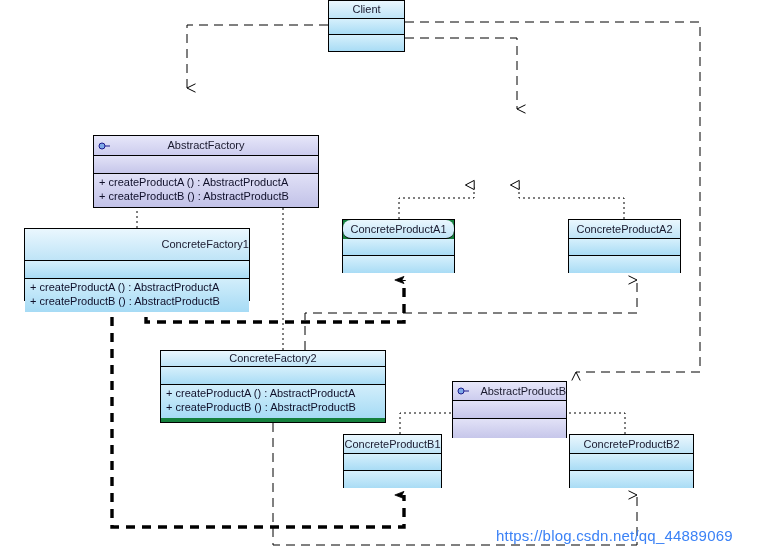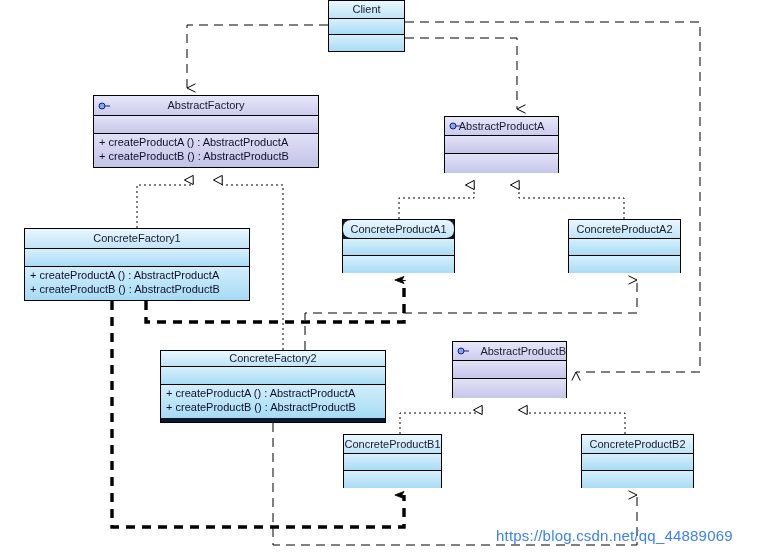--- a/index.html
+++ b/index.html
@@ -3,38 +3,38 @@
 <meta charset="utf-8">
 <style>
   html,body{margin:0;padding:0;background:#ffffff;}
   body{width:757px;height:556px;position:relative;overflow:hidden;
        font-family:"Liberation Sans","DejaVu Sans",sans-serif;}
 
   #canvas{position:absolute;left:0;top:0;width:757px;height:556px;}
   svg.edges{position:absolute;left:0;top:0;width:757px;height:556px;}
 
   .uml{position:absolute;border:1px solid #000000;box-sizing:border-box;
-       background:#0f172a;}
+       background:#15803d;}
   .uml .row{box-sizing:border-box;width:100%;position:relative;}
   .uml .title{border-bottom:1px solid #000000;text-align:center;
               font-size:11px;color:#1a1a2e;line-height:1;
               display:flex;align-items:center;justify-content:center;}
   .uml .mid{border-bottom:1px solid #000000;}
   .uml .ops{padding:1px 0 0 0;}
   .uml .op{font-size:11px;color:#10102a;padding:0 16px 0 5px;line-height:14px;
            white-space:nowrap;}
 
   
   .cls-concrete .title{background:linear-gradient(to bottom,#eaf7fe 0%,#bfe4f7 100%);}
   .cls-concrete .mid{background:linear-gradient(to bottom,#d6f0fc 0%,#a9dcf5 100%);}
   .cls-concrete .ops{background:linear-gradient(to bottom,#d2eefb 0%,#a6dbf5 100%);}
   .cls-concrete .blank{background:linear-gradient(to bottom,#d6f0fc 0%,#a9dcf5 100%);}
 
   
-  .cls-interface{background:#bef264;}
+  .cls-interface{background:#bef264;margin-top:40px;}
   .cls-interface .title{background:linear-gradient(to bottom,#e7e7f9 0%,#ccccee 100%);}
   .cls-interface .mid{background:linear-gradient(to bottom,#e2e2f7 0%,#c6c6ea 100%);}
   .cls-interface .ops{background:linear-gradient(to bottom,#e0e0f6 0%,#c2c2e8 100%);}
   .cls-interface .blank{background:linear-gradient(to bottom,#e2e2f7 0%,#c6c6ea 100%);}
 
   .ifc-icon{position:absolute;left:4px;top:50%;transform:translateY(-50%);
             width:12px;height:9px;}
 
   .title-text{pointer-events:none;}
 
@@ -131,34 +131,23 @@
       </svg>
       <span class="title-text">AbstractFactory</span>
     </div>
     <div class="row mid blank" style="height:18px;"></div>
     <div class="row ops" style="height:33px;">
       <div class="op">+  createProductA () : AbstractProductA</div>
       <div class="op">+  createProductB () : AbstractProductB</div>
     </div>
   </div>
 
-  <div class="uml cls-interface" style="left:444px;top:116px;width:115px;height:57px;">
-    <div class="row title" style="height:19px;">
-      <svg class="ifc-icon" viewBox="0 0 12 9">
-        <circle cx="4" cy="4.5" r="3" fill="#7ea9e8" stroke="#1a1a8c" stroke-width="1"></circle>
-        <line x1="7" y1="4.5" x2="12" y2="4.5" stroke="#1a1a8c" stroke-width="1"></line>
-      </svg>
-      <span class="title-text">AbstractProductA</span>
-    </div>
-    <div class="row mid blank" style="height:18px;"></div>
-    <div class="row ops blank" style="height:19px;"></div>
-  </div>
 
   <div class="uml cls-concrete" style="left:24px;top:228px;width:226px;height:73px;">
-    <div class="row title" style="height:20px;">
+    <div class="row title" style="height:32px;justify-content:flex-end;">
       <span class="title-text">ConcreteFactory1</span>
     </div>
     <div class="row mid blank" style="height:18px;"></div>
     <div class="row ops" style="height:33px;">
       <div class="op">+  createProductA () : AbstractProductA</div>
       <div class="op">+  createProductB () : AbstractProductB</div>
     </div>
   </div>
 
   <div class="uml cls-concrete" style="left:342px;top:219px;width:113px;height:54px;">
@@ -201,21 +190,21 @@
   </div>
 
   <div class="uml cls-concrete" style="left:343px;top:434px;width:99px;height:54px;">
     <div class="row title" style="height:19px;">
       <span class="title-text">ConcreteProductB1</span>
     </div>
     <div class="row mid blank" style="height:17px;"></div>
     <div class="row ops blank" style="height:17px;"></div>
   </div>
 
-  <div class="uml cls-concrete" style="left:569px;top:434px;width:113px;height:54px;margin-left:12px;">
+  <div class="uml cls-concrete" style="left:569px;top:434px;width:125px;height:54px;">
     <div class="row title" style="height:19px;">
       <span class="title-text">ConcreteProductB2</span>
     </div>
     <div class="row mid blank" style="height:17px;"></div>
     <div class="row ops blank" style="height:17px;"></div>
   </div>
 
   <div class="watermark" style="left:496px;top:527px;">https://blog.csdn.net/qq_44889069</div>
 
 </div>

